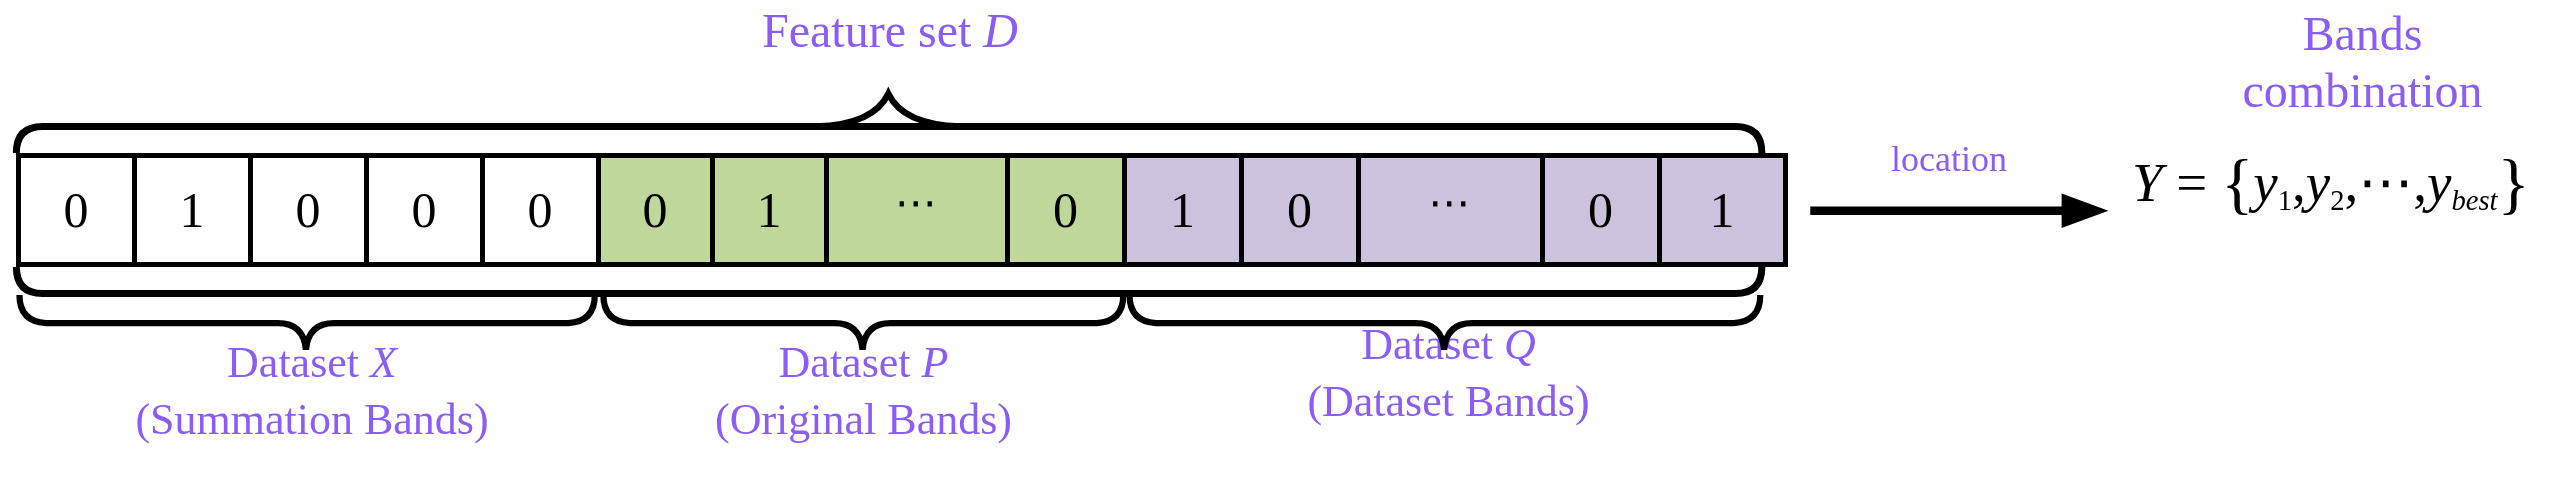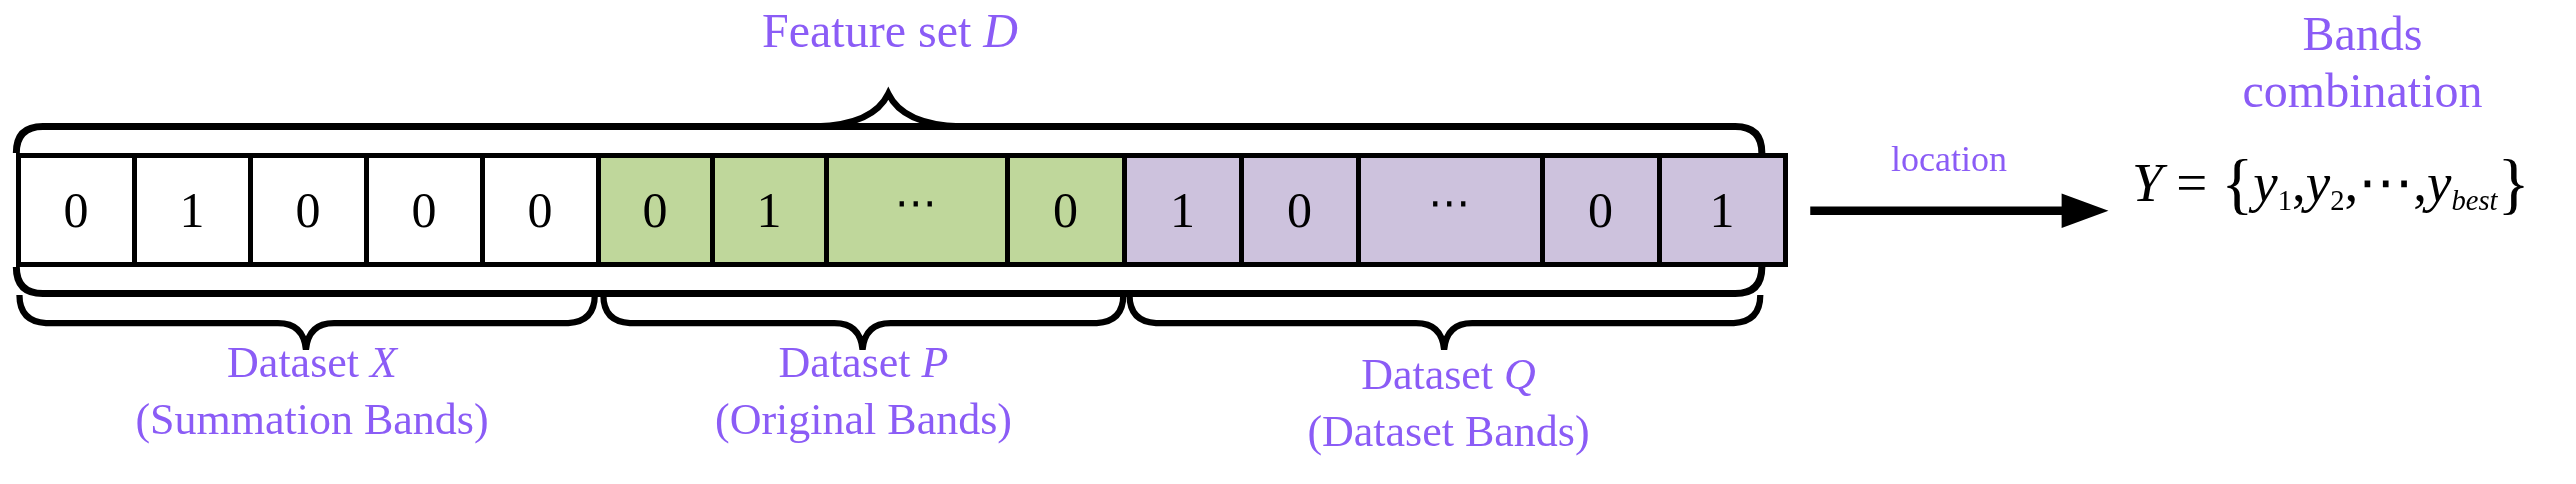--- a/index.html
+++ b/index.html
@@ -43,21 +43,21 @@
     left: 1820px;
     top: 141px;
     width: 258px;
   }
   .grp-label {
     font-size: 44px;
     line-height: 1.30;
   }
   .grp-x  { left: 74px;  top: 334px; width: 476px; }
   .grp-p  { left: 598px; top: 334px; width: 531px; }
-  .grp-q  { left: 1136px; top: 346px; width: 625px; }
+  .grp-q  { left: 1136px; top: 316px; width: 625px; }
 
   .ital { font-style: italic; }
 
   
   .formula {
     position: absolute;
     left: 2132px;
     top: 150px;
     font-size: 55px;
     white-space: nowrap;

